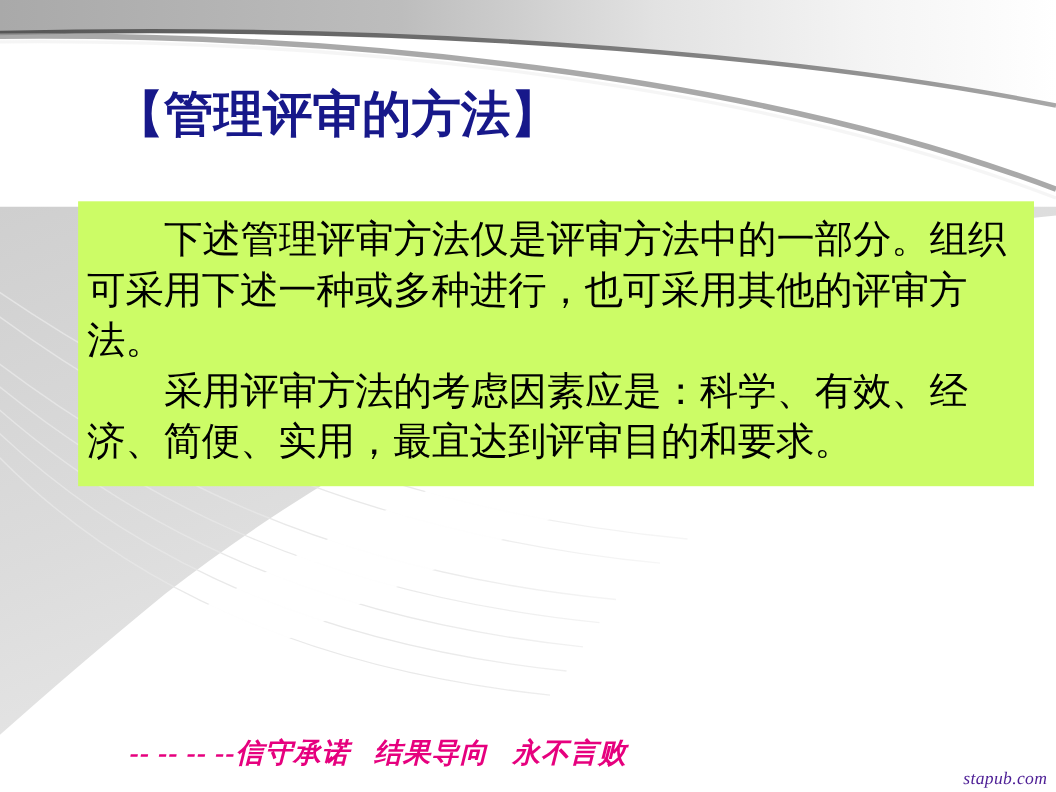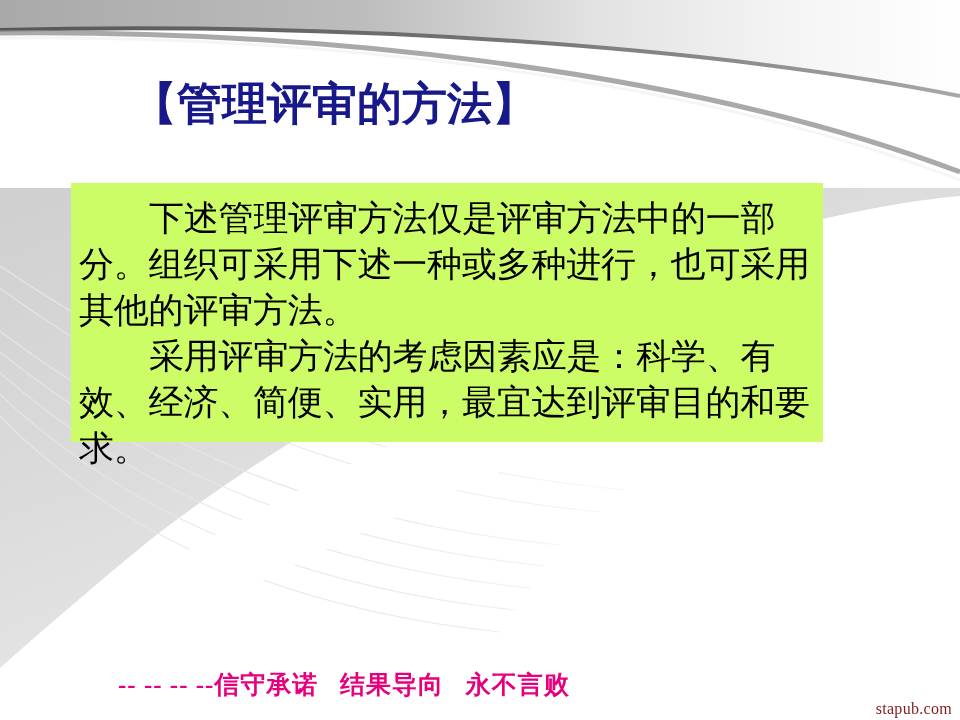--- a/index.html
+++ b/index.html
@@ -23,38 +23,38 @@
     position: absolute;
     left: 0; top: 0;
     width: 960px;
     height: 720px;
     z-index: 0;
   }
 
   
   #slide-title {
     position: absolute;
-    left: 132px;
+    left: 104px;
     top: 76px;
     z-index: 5;
     color: #17188a;
     font-size: 45px;
     font-weight: bold;
     letter-spacing: 0px;
     line-height: 56px;
     white-space: nowrap;
     font-family: "Liberation Sans", "DejaVu Sans", sans-serif;
   }
 
   
   #content-box {
     position: absolute;
     left: 71px;
     top: 183px;
-    width: 752px;
+    width: 869px;
     height: 259px;
     background: #ccfc66;
     z-index: 4;
     box-sizing: border-box;
     padding: 12px 8px 0 8px;
   }
   .content-para {
     color: #000000;
     font-size: 35px;
     line-height: 46px;
@@ -71,32 +71,34 @@
     position: absolute;
     left: 118px;
     top: 668px;
     z-index: 5;
     color: #e6007e;
     font-family: "Liberation Serif", "DejaVu Serif", serif;
     font-size: 25px;
     font-weight: bold;
     letter-spacing: 1px;
     white-space: pre;
+    font-style: italic;
   }
 
   
   #watermark {
     position: absolute;
     right: 8px;
     bottom: 2px;
     z-index: 6;
-    color: #7f1d1d;
+    color: #4c1d95;
     font-family: "Liberation Serif", "DejaVu Serif", serif;
     font-size: 16px;
     letter-spacing: 0.3px;
+    font-style: italic;
   }
 </style>
 </head>
 <body>
 
 <div id="slide">
 
   <svg id="bg-decor" viewBox="0 0 960 720" width="960" height="720" xmlns="http://www.w3.org/2000/svg" preserveAspectRatio="none">
     <defs>
       <linearGradient id="bandGrad" x1="0" y1="0" x2="1" y2="0">

